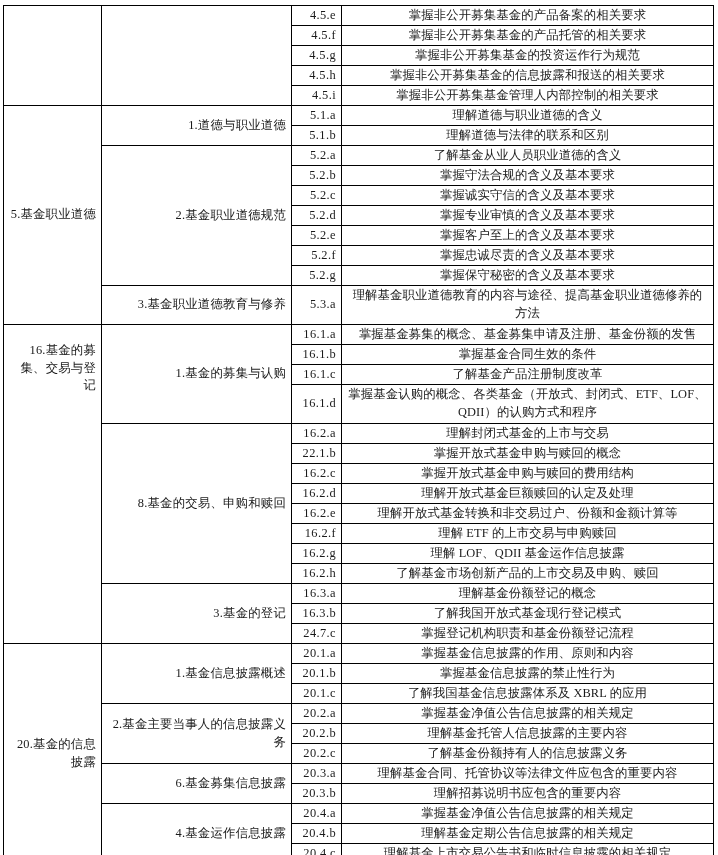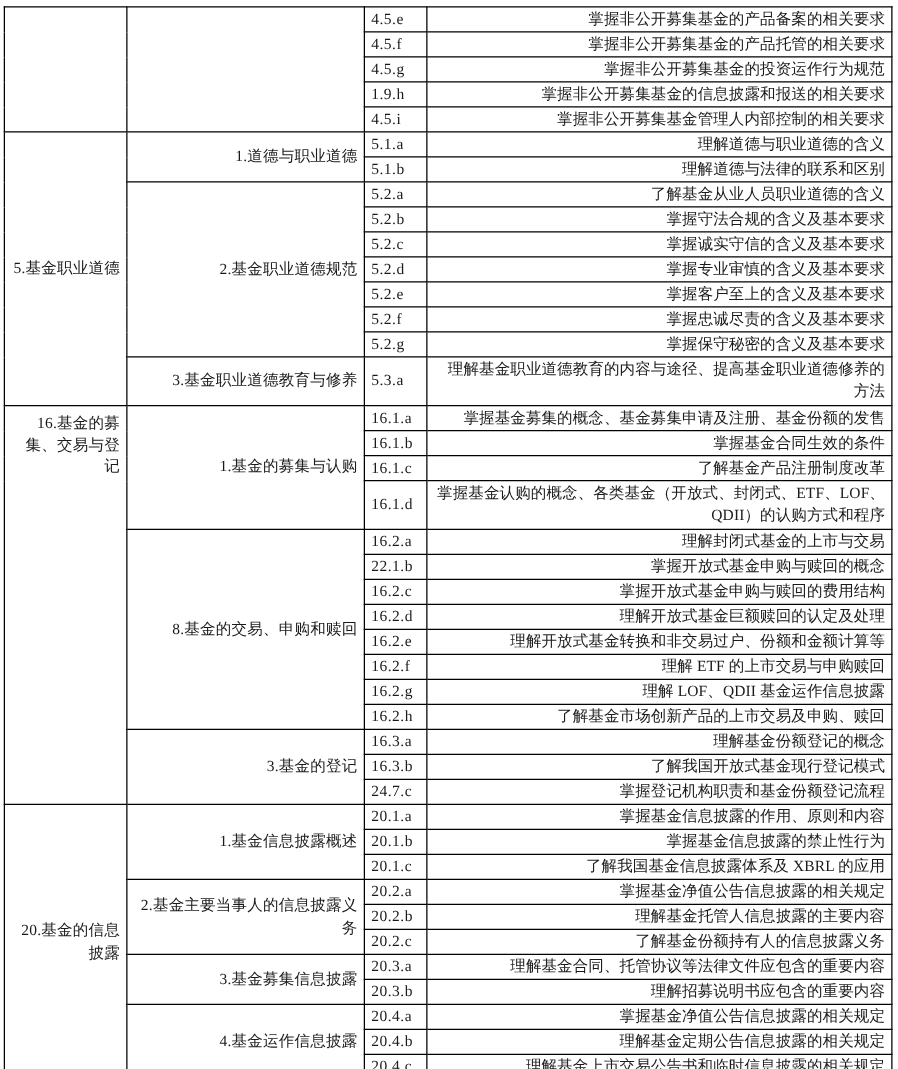--- a/index.html
+++ b/index.html
@@ -47,40 +47,40 @@
   col.c-code    { width: 50px; }
   col.c-desc    { width: 372px; }
 
   td.chapter {
     vertical-align: middle;
     text-align: right;
     padding-left: 6px;
     padding-right: 4px;
     letter-spacing: 0.2px;
   }
-  td.chapter.top-align { vertical-align: top; padding-top: 5px; }
+  td.chapter.top-align { vertical-align: top; padding-top: 17px; }
 
   td.section {
     vertical-align: middle;
     text-align: right;
     padding-left: 9px;
     padding-right: 6px;
     letter-spacing: 0.2px;
   }
 
   td.code {
-    text-align: left;
+    text-align: right;
     vertical-align: middle;
     font-size: 12.2px;
     letter-spacing: 0.4px;
     white-space: nowrap;
   }
 
   td.desc {
-    text-align: right;
+    text-align: center;
     vertical-align: middle;
     padding-left: 7px;
     padding-right: 4px;
     letter-spacing: 0.1px;
   }
 
   td.empty { padding: 0; }
 
   tr.r1 { height: 20px; }
   tr.r2 { height: 39px; }
@@ -105,21 +105,21 @@
         </tr>
         <tr class="r1">
           <td class="code">4.5.f</td>
           <td class="desc">掌握非公开募集基金的产品托管的相关要求</td>
         </tr>
         <tr class="r1">
           <td class="code">4.5.g</td>
           <td class="desc">掌握非公开募集基金的投资运作行为规范</td>
         </tr>
         <tr class="r1">
-          <td class="code">1.9.h</td>
+          <td class="code">4.5.h</td>
           <td class="desc">掌握非公开募集基金的信息披露和报送的相关要求</td>
         </tr>
         <tr class="r1">
           <td class="code">4.5.i</td>
           <td class="desc">掌握非公开募集基金管理人内部控制的相关要求</td>
         </tr>
         <tr class="r1">
           <td rowspan="10" class="chapter">5.基金职业道德</td>
           <td rowspan="2" class="section">1.道德与职业道德</td>
           <td class="code">5.1.a</td>
@@ -248,21 +248,21 @@
         </tr>
         <tr class="r1">
           <td class="code">20.2.b</td>
           <td class="desc">理解基金托管人信息披露的主要内容</td>
         </tr>
         <tr class="r1">
           <td class="code">20.2.c</td>
           <td class="desc">了解基金份额持有人的信息披露义务</td>
         </tr>
         <tr class="r1">
-          <td rowspan="2" class="section">3.基金募集信息披露</td>
+          <td rowspan="2" class="section">6.基金募集信息披露</td>
           <td class="code">20.3.a</td>
           <td class="desc">理解基金合同、托管协议等法律文件应包含的重要内容</td>
         </tr>
         <tr class="r1">
           <td class="code">20.3.b</td>
           <td class="desc">理解招募说明书应包含的重要内容</td>
         </tr>
         <tr class="r1">
           <td rowspan="3" class="section">4.基金运作信息披露</td>
           <td class="code">20.4.a</td>

